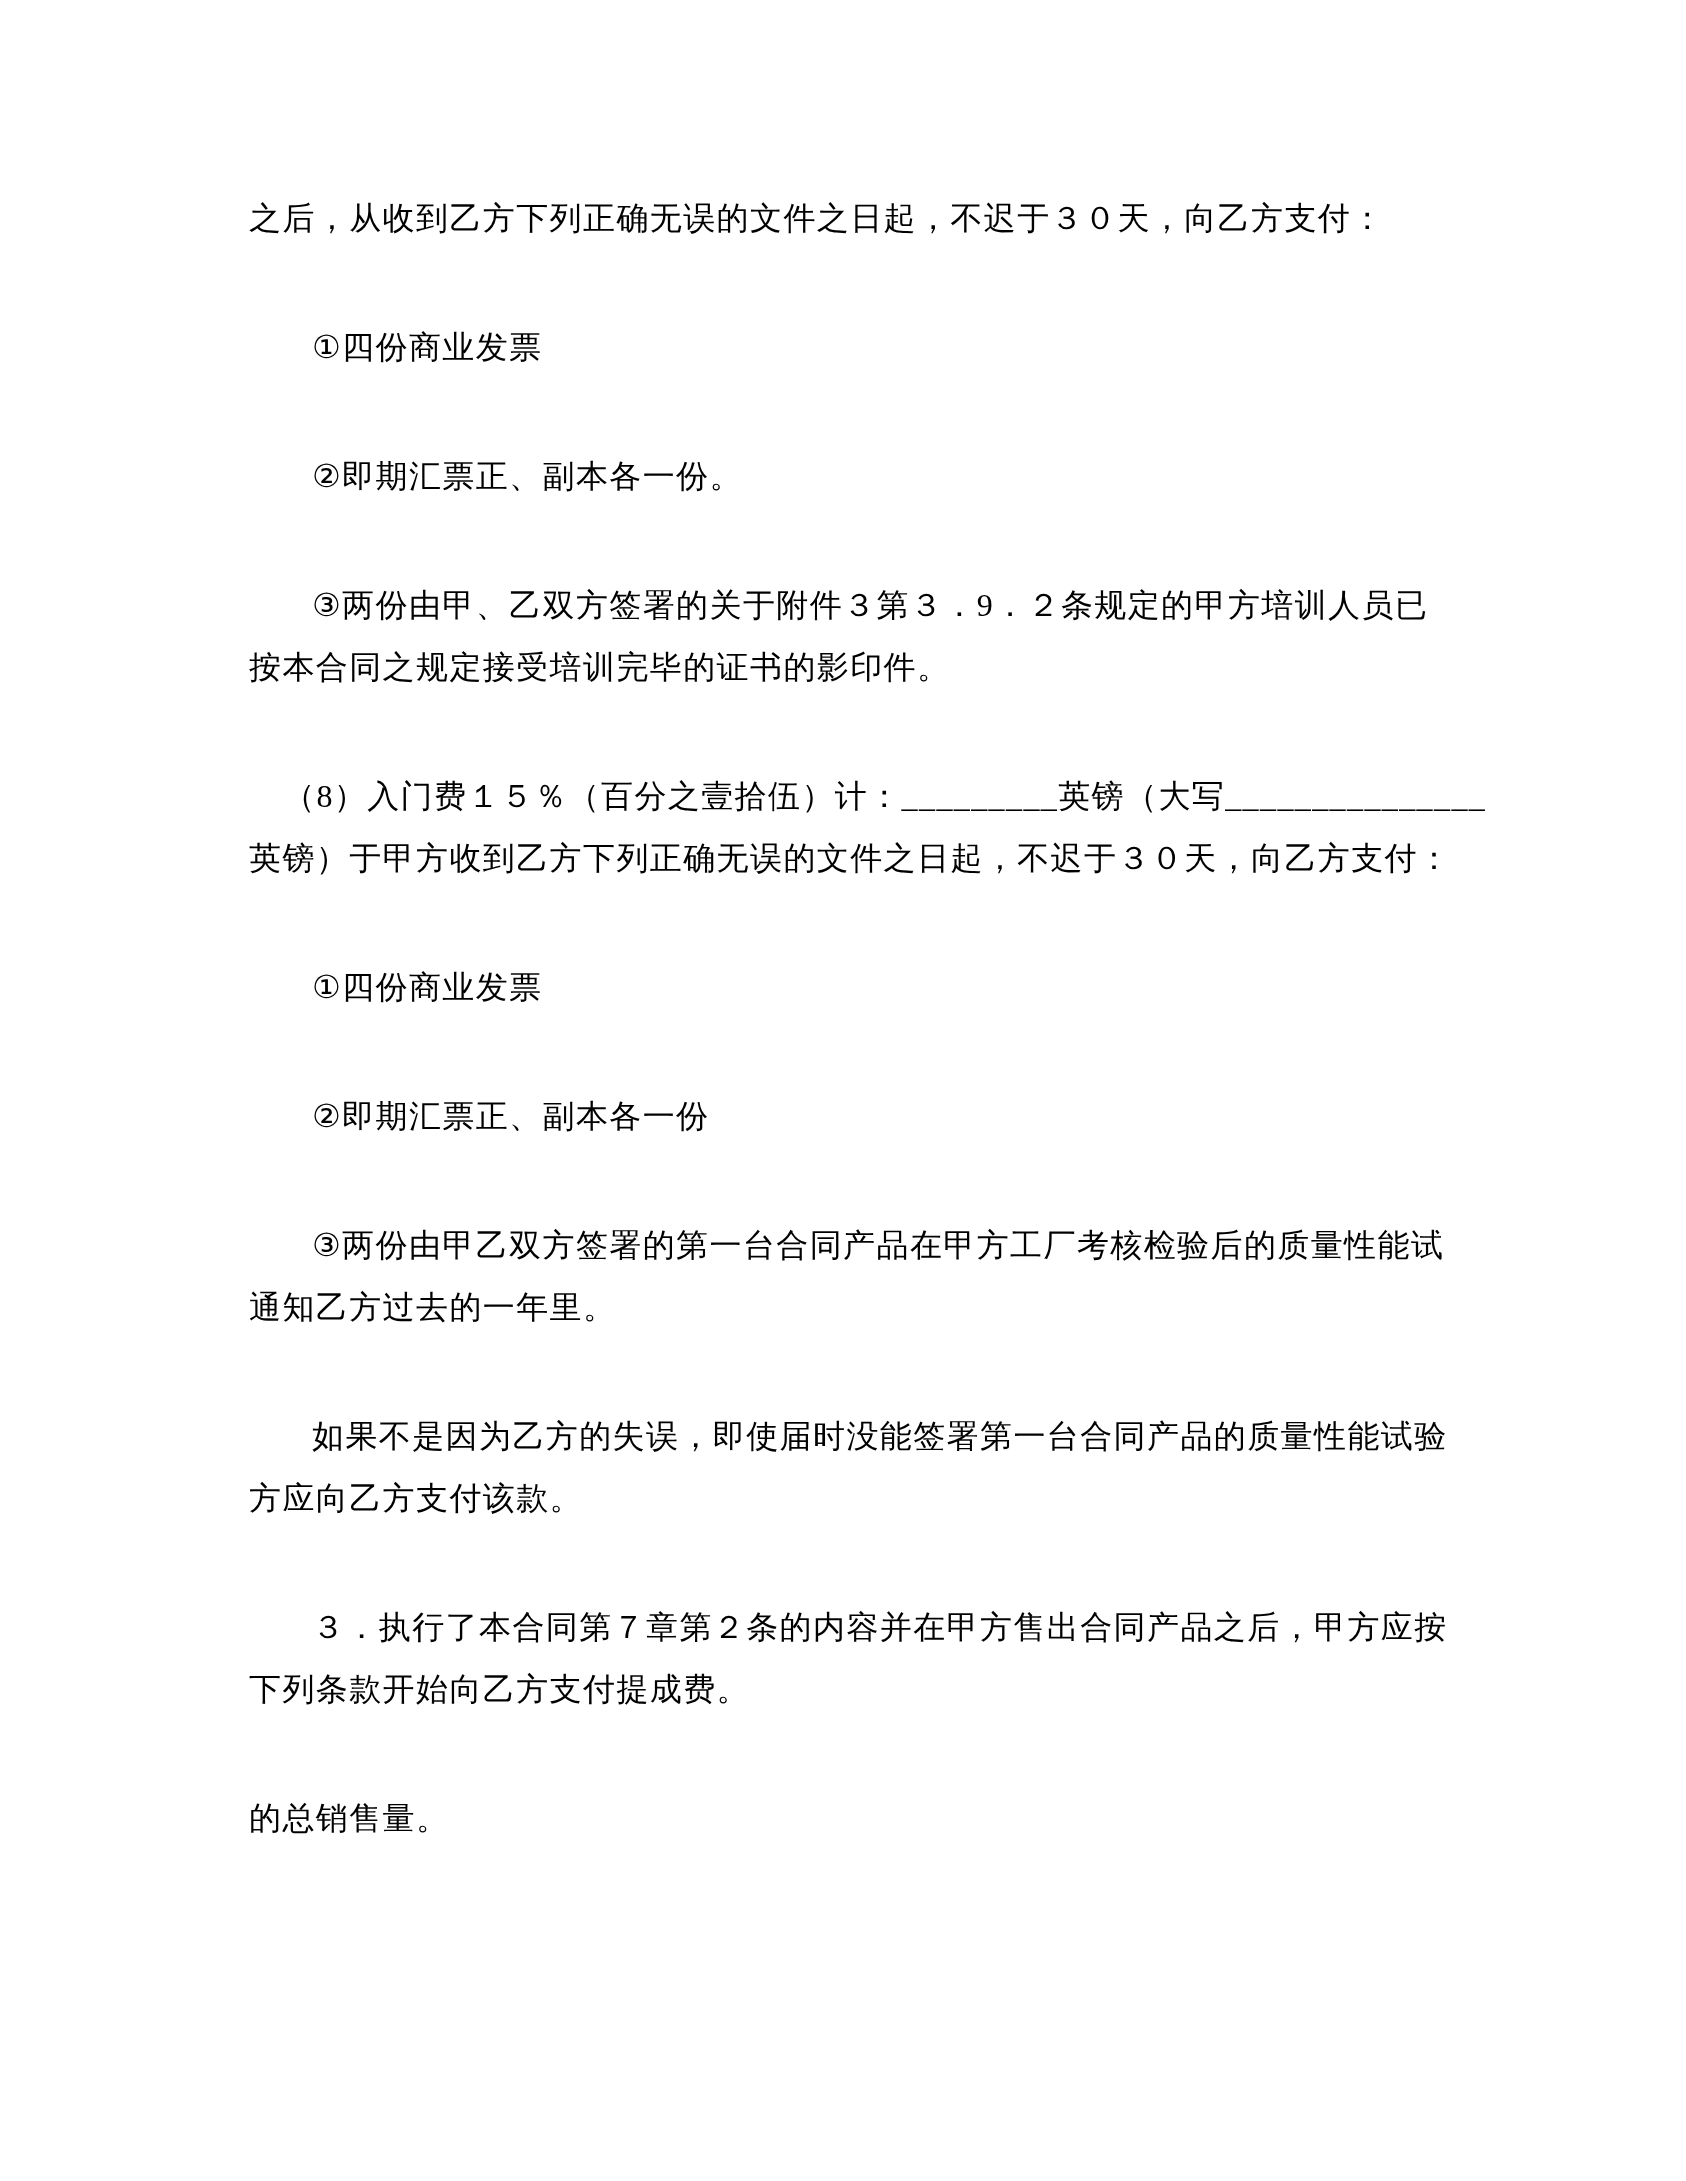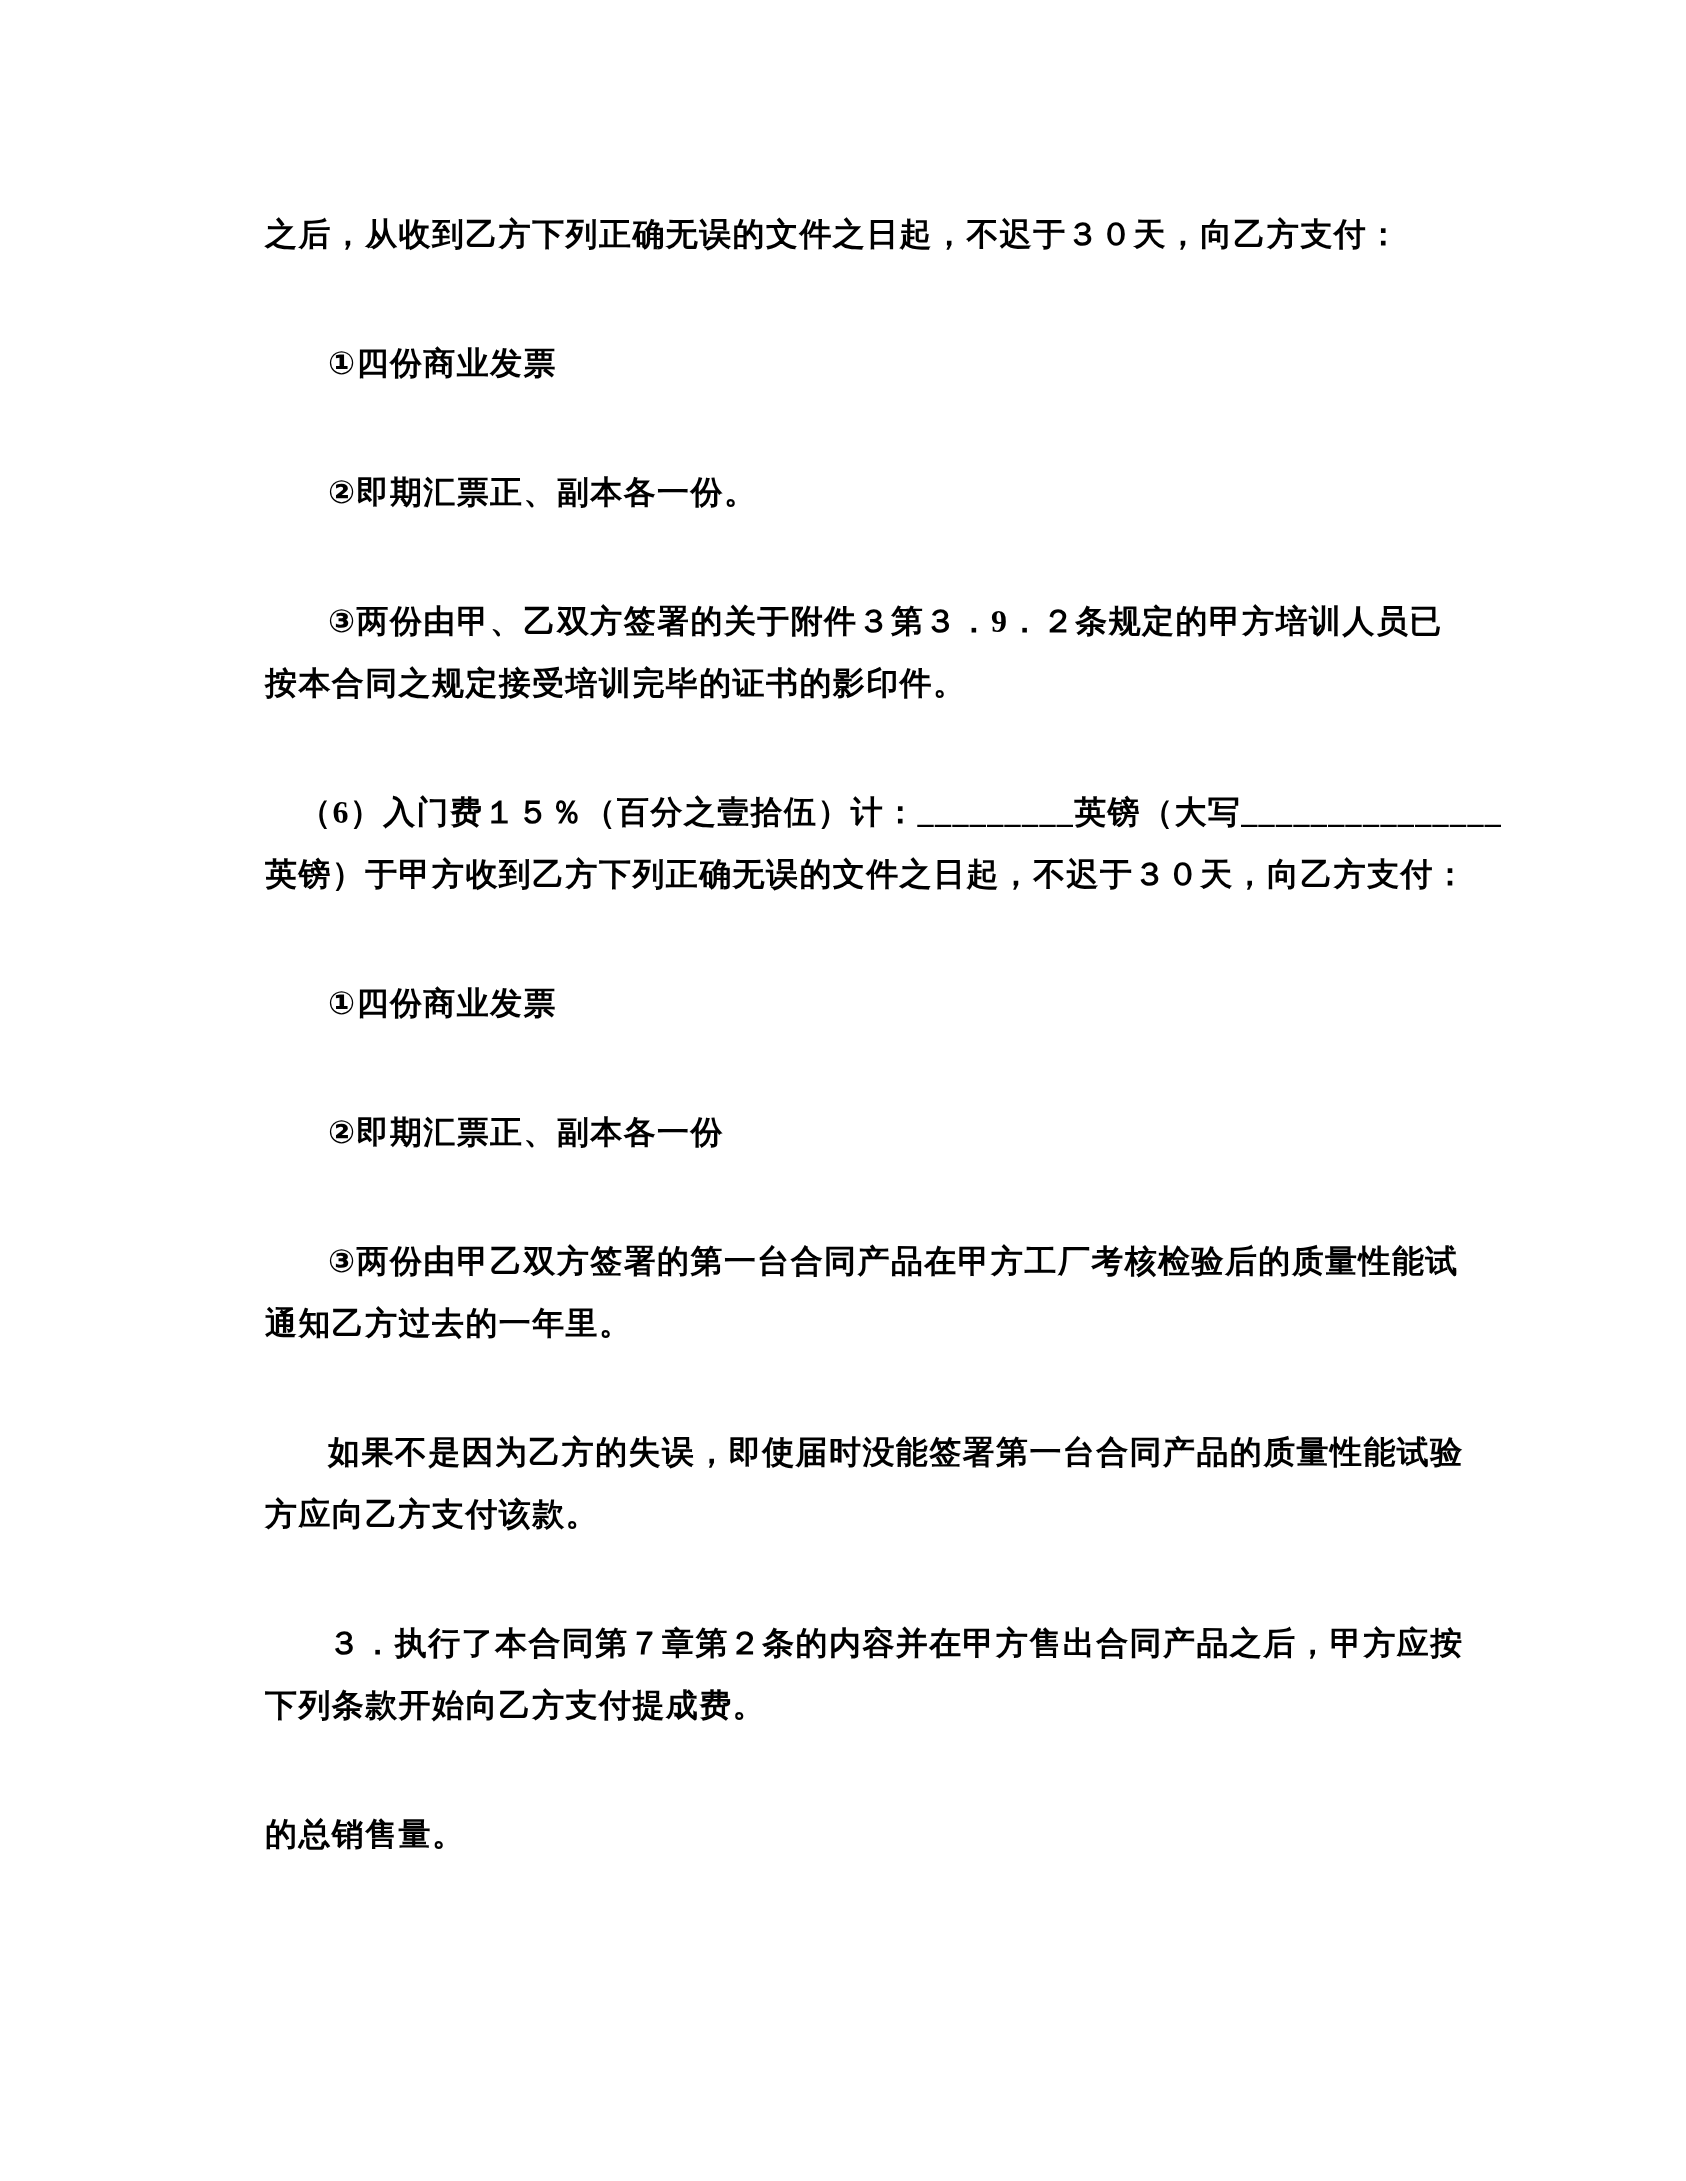--- a/index.html
+++ b/index.html
@@ -9,21 +9,21 @@
     height: 2182px;
     background: #ffffff;
     color: #000000;
     font-family: "Liberation Serif", "DejaVu Serif", "DejaVu Sans", serif;
     font-size: 32px;
     letter-spacing: 1.4px;
     box-sizing: border-box;
     padding: 187px 239px 0 249px;
     overflow: hidden;
   }
-  .para { margin: 16px; font-weight: bold; }
+  .para { margin: 0; }
   .para + .para { margin-top: 67px; }
   .line {
     height: 62px;
     line-height: 62px;
     white-space: nowrap;
   }
   
   .indent0 > .line.first { padding-left: 0; }
   .indent1 > .line.first { padding-left: 34px; }
   .indent2 > .line.first { padding-left: 63px; }
@@ -40,21 +40,21 @@
         <div class="line first">①四份商业发票</div>
       </div>
       <div class="para indent2">
         <div class="line first">②即期汇票正、副本各一份。</div>
       </div>
       <div class="para indent2">
         <div class="line first">③两份由甲、乙双方签署的关于附件３第３．9．２条规定的甲方培训人员已</div>
         <div class="line">按本合同之规定接受培训完毕的证书的影印件。</div>
       </div>
       <div class="para indent1">
-        <div class="line first">（6）入门费１５％（百分之壹拾伍）计：_________英镑（大写_______________</div>
+        <div class="line first">（8）入门费１５％（百分之壹拾伍）计：_________英镑（大写_______________</div>
         <div class="line">英镑）于甲方收到乙方下列正确无误的文件之日起，不迟于３０天，向乙方支付：</div>
       </div>
       <div class="para indent2">
         <div class="line first">①四份商业发票</div>
       </div>
       <div class="para indent2">
         <div class="line first">②即期汇票正、副本各一份</div>
       </div>
       <div class="para indent2">
         <div class="line first">③两份由甲乙双方签署的第一台合同产品在甲方工厂考核检验后的质量性能试</div>

